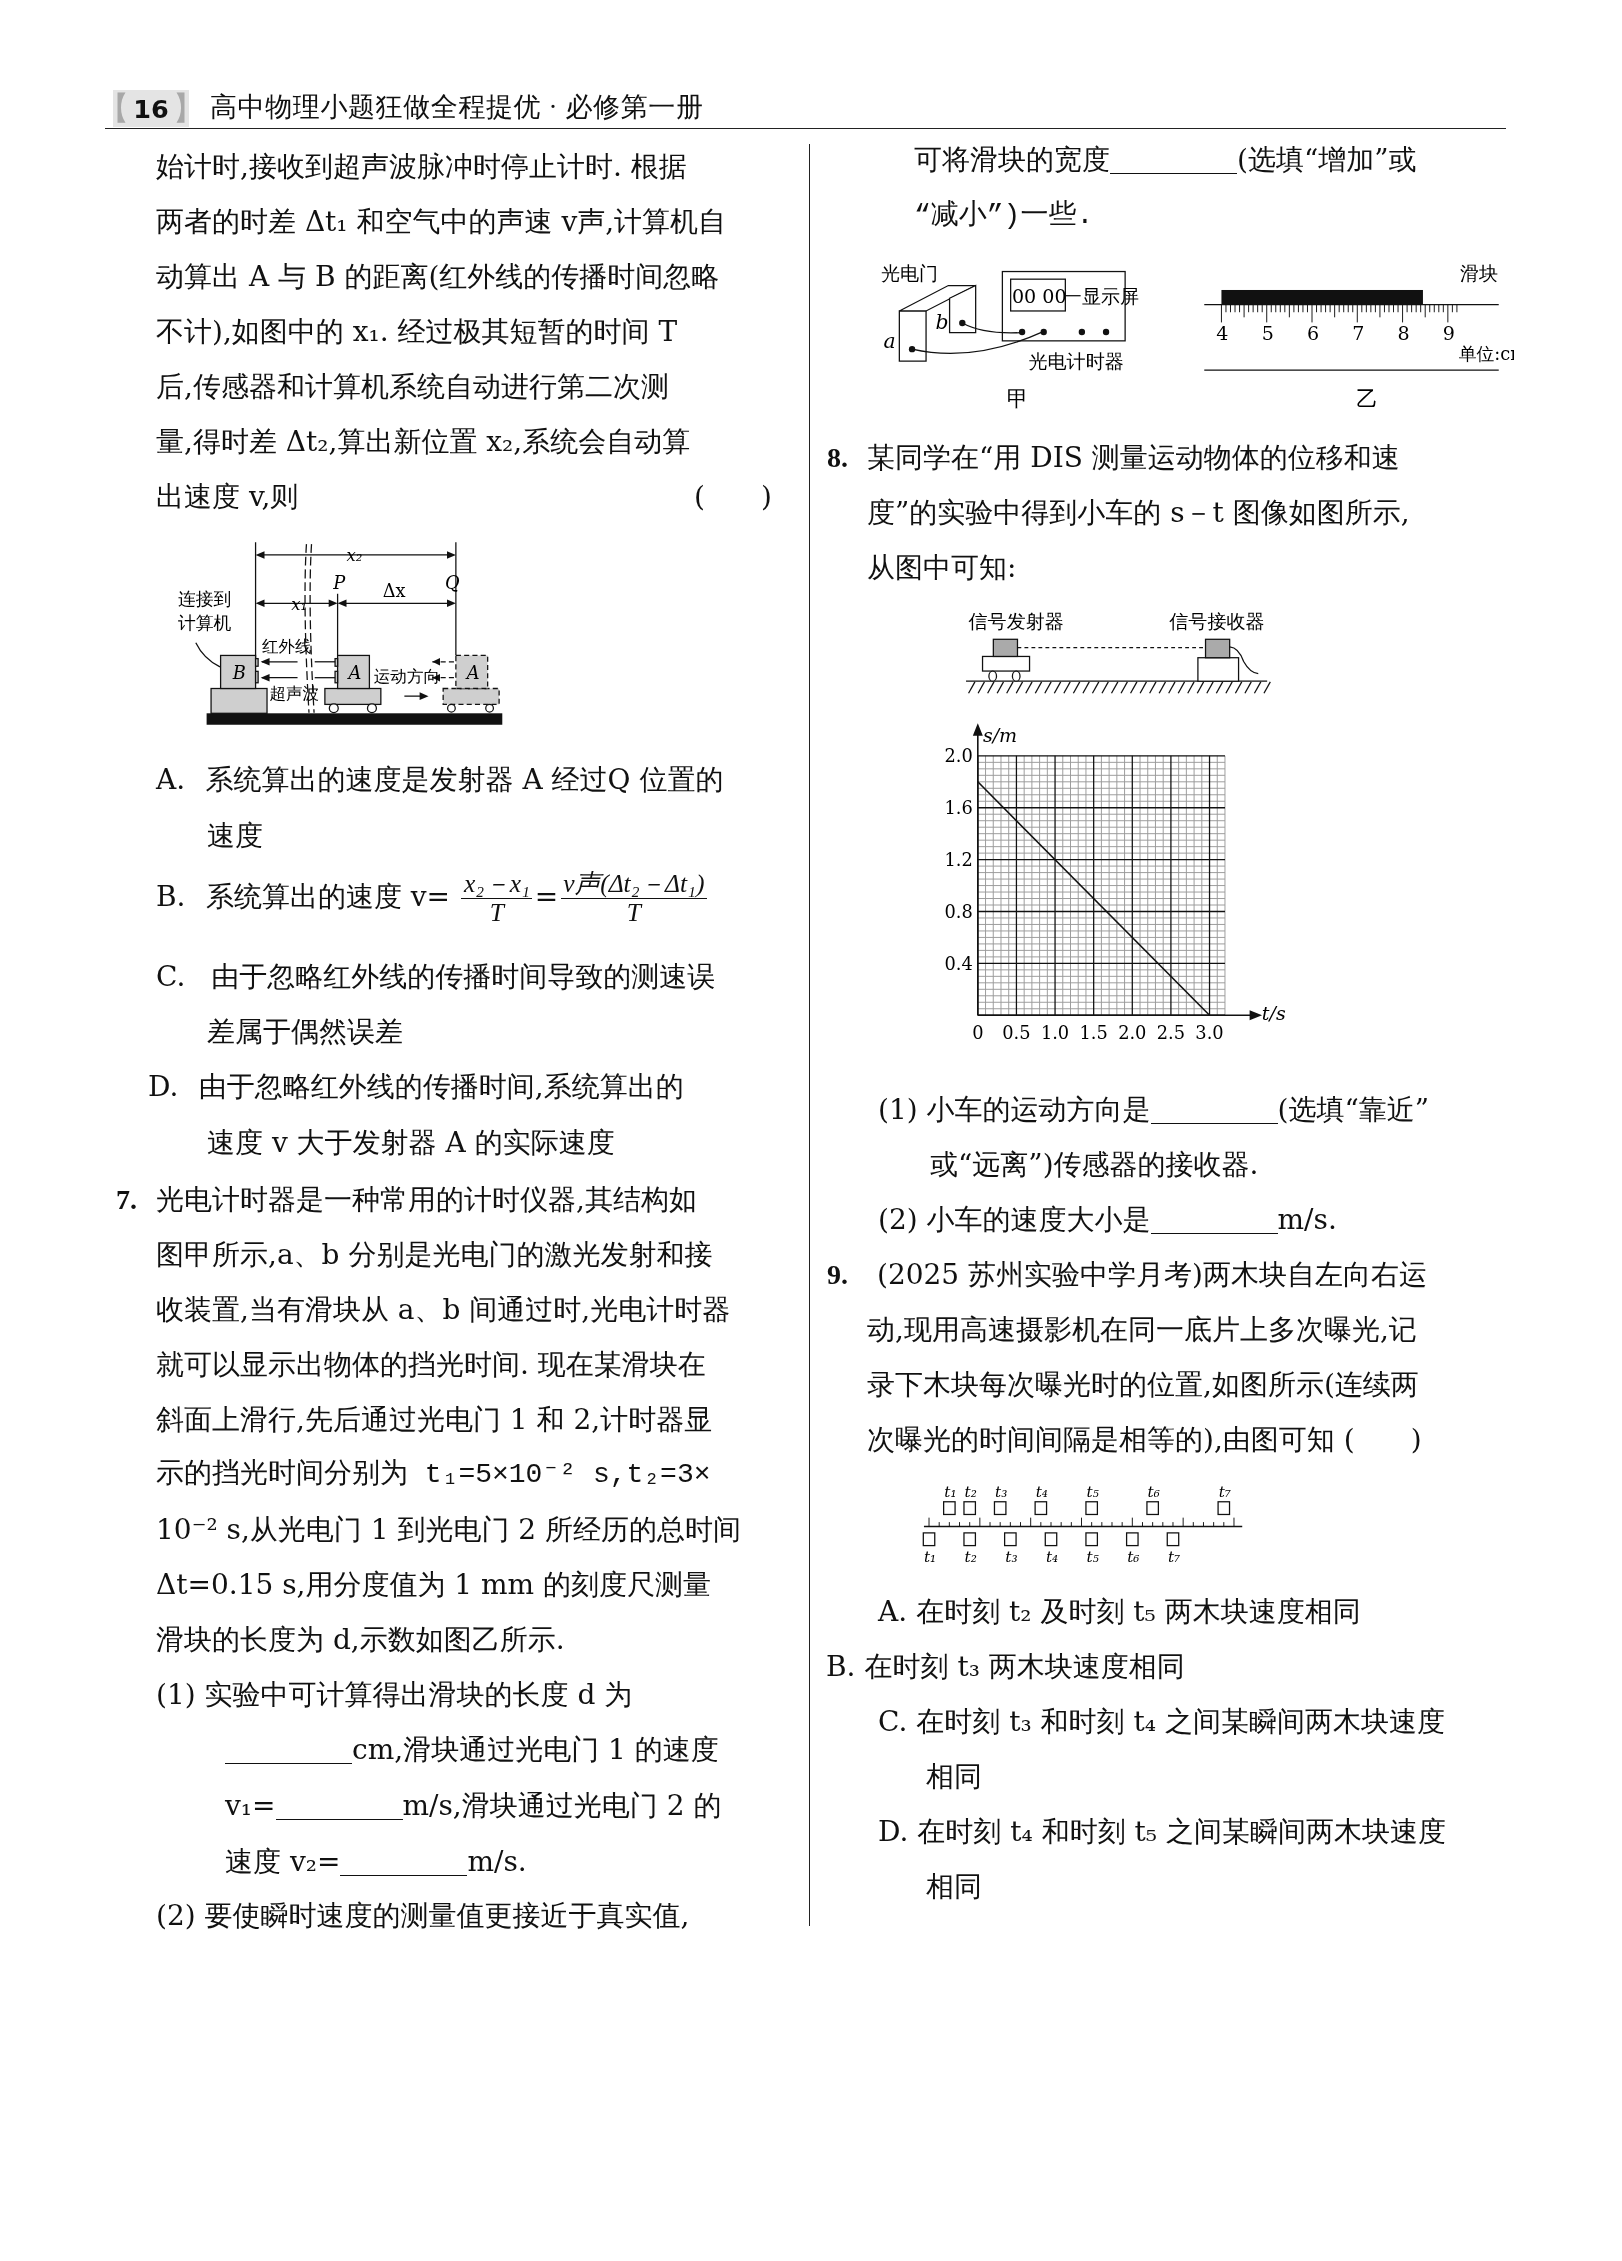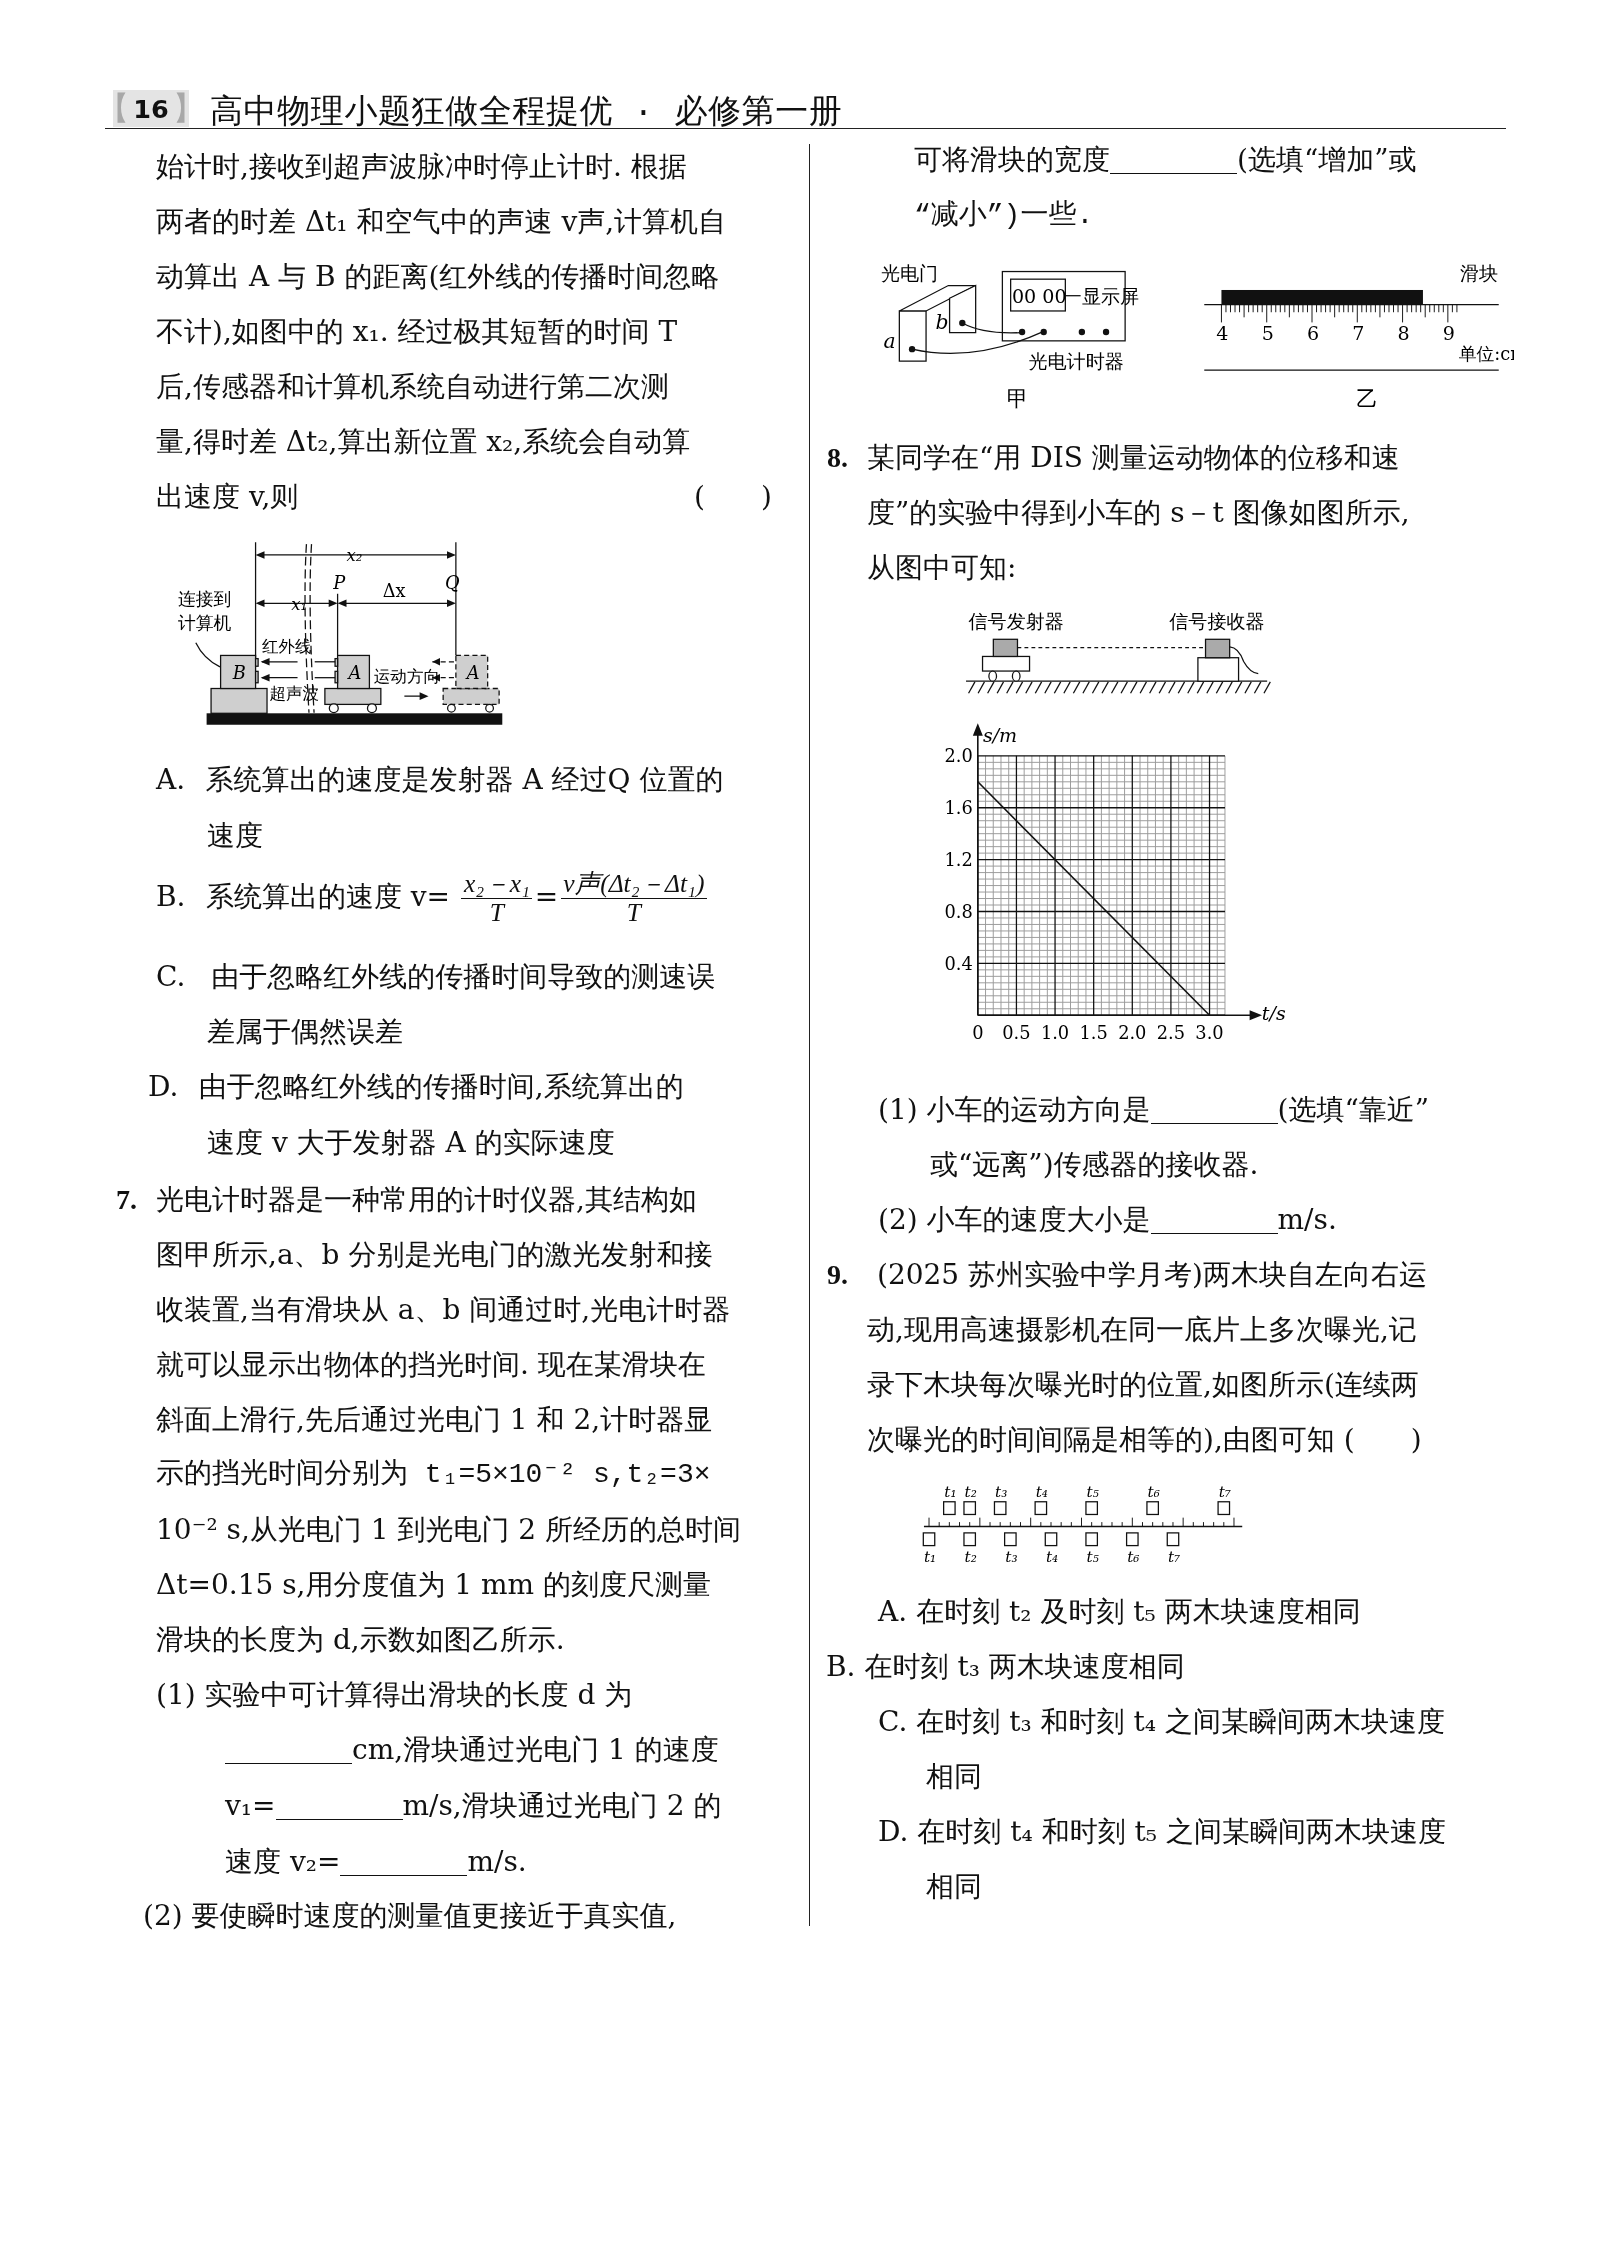--- a/index.html
+++ b/index.html
@@ -9,22 +9,22 @@
     color: #111;
   }
   .abs { position: absolute; }
   .hdr-badge {
     left: 113px; top: 90px; width: 76px; height: 37px;
     background: #e4e4e4; display: flex; align-items: center; justify-content: center;
     font-family: "DejaVu Sans", "Liberation Sans", sans-serif; font-weight: bold; font-size: 25.5px;
   }
   .hdr-badge .br { color: #a8a8a8; font-weight: normal; font-size: 32px; margin: 0 3.8px; }
   .hdr-title {
-    left: 210px; top: 89px; font-family: Liberation Mono, monospace;
-    font-size: 33px; letter-spacing: 0.6px;
+    left: 210px; top: 89px; font-family: Liberation Serif, serif;
+    font-size: 27px; letter-spacing: 0.6px;
   }
   .hdr-rule { left: 105px; top: 128px; width: 1401px; height: 1.3px; background: #222; }
   .col-div { left: 809px; top: 144px; width: 1.3px; height: 1782px; background: #222; }
 
   .col { font-size: 28px; line-height: 55px; }
   .line { position: absolute; white-space: nowrap; }
   .i { font-style: italic; font-family: "Liberation Serif", "DejaVu Serif", serif; }
   .blank { display: inline-block; width: 127px; border-bottom: 1.3px solid #111; height: 1em; vertical-align: -5.1px; }
   .qnum { font-weight: bold; font-family: "Liberation Serif", serif; }
   .frac { display: inline-flex; flex-direction: column; align-items: center; vertical-align: middle; line-height: 1.1; margin: 0 2.5px; }
@@ -165,21 +165,21 @@
   <div class="line" style="left:156px; top:1667px;">(1) 实验中可计算得出滑块的长度 d 为</div>
   <div class="line" style="left:225px; top:1722px;">
     <span class="blank"></span><span>cm,滑块通过光电门 1 的速度</span>
   </div>
   <div class="line" style="left:225px; top:1778px;">
     <span>v₁=</span><span class="blank"></span><span>m/s,滑块通过光电门 2 的</span>
   </div>
   <div class="line" style="left:225px; top:1834px;">
     <span>速度 v₂=</span><span class="blank"></span><span>m/s.</span>
   </div>
-  <div class="line" style="left:143px; top:1888px;">(2) 要使瞬时速度的测量值更接近于真实值,</div>
+  <div class="line" style="left:156px; top:1888px;">(2) 要使瞬时速度的测量值更接近于真实值,</div>
 </div>
 
 <div class="col">
   <div class="line" style="left:914px; top:132px;">
     <span>可将滑块的宽度</span><span class="blank"></span><span>(选填“增加”或</span>
   </div>
   <div class="line" style="left:914px; top:188px;font-family:Liberation Mono, monospace;">“减小”)一些.</div>
 
   <svg class="abs" style="left:872px; top:255px;font-size:44px" width="318" height="159" viewBox="0 0 500 250">
     <g stroke="#111" stroke-width="2" fill="none">

